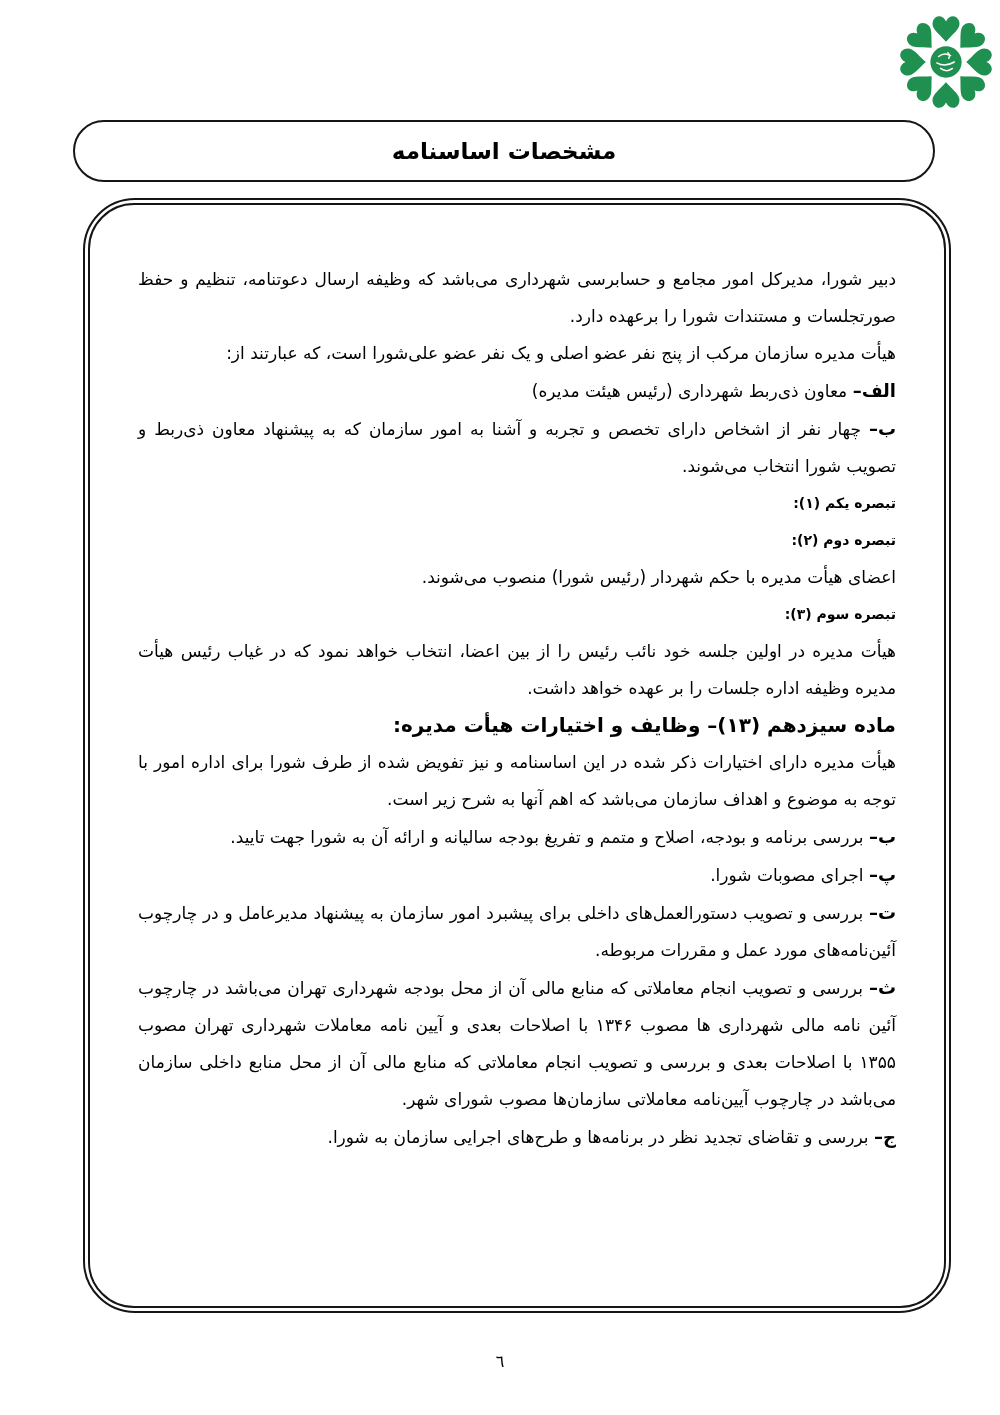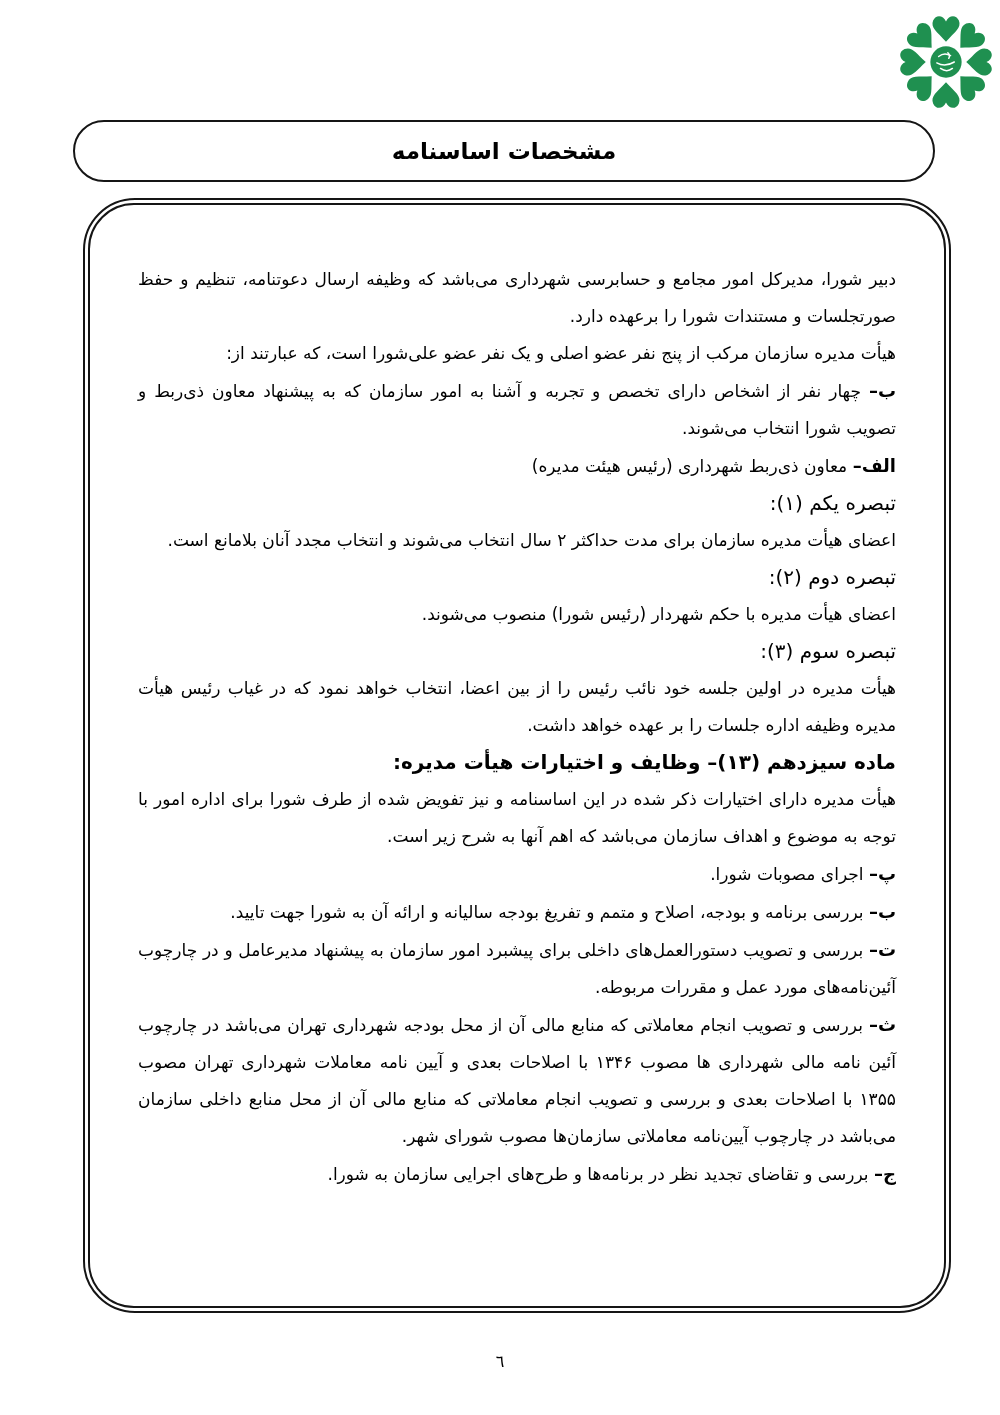--- a/index.html
+++ b/index.html
@@ -66,22 +66,22 @@
     margin: 0;
     text-align: justify;
     text-align-last: right;
   }
   .p-article {
     font-weight: bold;
     font-size: 20px;
     text-align: right;
   }
   .p-note {
-    font-weight: normal;
-    font-size: 20px;
+    font-weight: bold;
+    font-size: 14px;
     text-align: right;
   }
   .p-clause b {
     font-weight: bold;
     font-size: 18px;
   }
   .page-number {
     position: absolute;
     left: 0;
     top: 1352px;
@@ -136,32 +136,31 @@
 
   <div class="title-banner">
     <span class="page-title">مشخصات اساسنامه</span>
   </div>
 
   <div class="content-frame">
     <div class="content-frame-inner">
       <div class="document-body">
           <p class="para p-body">دبیر شورا، مدیرکل امور مجامع و حسابرسی شهرداری می‌باشد که وظیفه ارسال دعوتنامه، تنظیم و حفظ صورتجلسات و مستندات شورا را برعهده دارد.</p>
           <p class="para p-body">هیأت مدیره سازمان مرکب از پنج نفر عضو اصلی و یک نفر عضو علی‌شورا است، که عبارتند از:</p>
+          <p class="para p-clause"><b>الف–</b><span> معاون ذی‌ربط شهرداری (رئیس هیئت مدیره)</span></p>
           <p class="para p-clause"><b>ب–</b><span> چهار نفر از اشخاص دارای تخصص و تجربه و آشنا به امور سازمان که به پیشنهاد معاون ذی‌ربط و تصویب شورا انتخاب می‌شوند.</span></p>
-          <p class="para p-clause"><b>الف–</b><span> معاون ذی‌ربط شهرداری (رئیس هیئت مدیره)</span></p>
           <p class="para p-note">تبصره یکم (۱):</p>
-          <p class="para p-body">اعضای هیأت مدیره سازمان برای مدت حداکثر ۲ سال انتخاب می‌شوند و انتخاب مجدد آنان بلامانع است.</p>
           <p class="para p-note">تبصره دوم (۲):</p>
           <p class="para p-body">اعضای هیأت مدیره با حکم شهردار (رئیس شورا) منصوب می‌شوند.</p>
           <p class="para p-note">تبصره سوم (۳):</p>
           <p class="para p-body">هیأت مدیره در اولین جلسه خود نائب رئیس را از بین اعضا، انتخاب خواهد نمود که در غیاب رئیس هیأت مدیره وظیفه اداره جلسات را بر عهده خواهد داشت.</p>
           <p class="para p-article">ماده سیزدهم (۱۳)– وظایف و اختیارات هیأت مدیره:</p>
           <p class="para p-body">هیأت مدیره دارای اختیارات ذکر شده در این اساسنامه و نیز تفویض شده از طرف شورا برای اداره امور با توجه به موضوع و اهداف سازمان می‌باشد که اهم آنها به شرح زیر است.</p>
+          <p class="para p-clause"><b>ب–</b><span> بررسی برنامه و بودجه، اصلاح و متمم و تفریغ بودجه سالیانه و ارائه آن به شورا جهت تایید.</span></p>
           <p class="para p-clause"><b>پ–</b><span> اجرای مصوبات شورا.</span></p>
-          <p class="para p-clause"><b>ب–</b><span> بررسی برنامه و بودجه، اصلاح و متمم و تفریغ بودجه سالیانه و ارائه آن به شورا جهت تایید.</span></p>
           <p class="para p-clause"><b>ت–</b><span> بررسی و تصویب دستورالعمل‌های داخلی برای پیشبرد امور سازمان به پیشنهاد مدیرعامل و در چارچوب آئین‌نامه‌های مورد عمل و مقررات مربوطه.</span></p>
           <p class="para p-clause"><b>ث–</b><span> بررسی و تصویب انجام معاملاتی که منابع مالی آن از محل بودجه شهرداری تهران می‌باشد در چارچوب آئین نامه مالی شهرداری ها مصوب ۱۳۴۶ با اصلاحات بعدی و آیین نامه معاملات شهرداری تهران مصوب ۱۳۵۵ با اصلاحات بعدی و بررسی و تصویب انجام معاملاتی که منابع مالی آن از محل منابع داخلی سازمان می‌باشد در چارچوب آیین‌نامه معاملاتی سازمان‌ها مصوب شورای شهر.</span></p>
           <p class="para p-clause"><b>ج–</b><span> بررسی و تقاضای تجدید نظر در برنامه‌ها و طرح‌های اجرایی سازمان به شورا.</span></p>
         </div>
     </div>
   </div>
 
   <div class="page-number">٦</div>
 
 </div>

